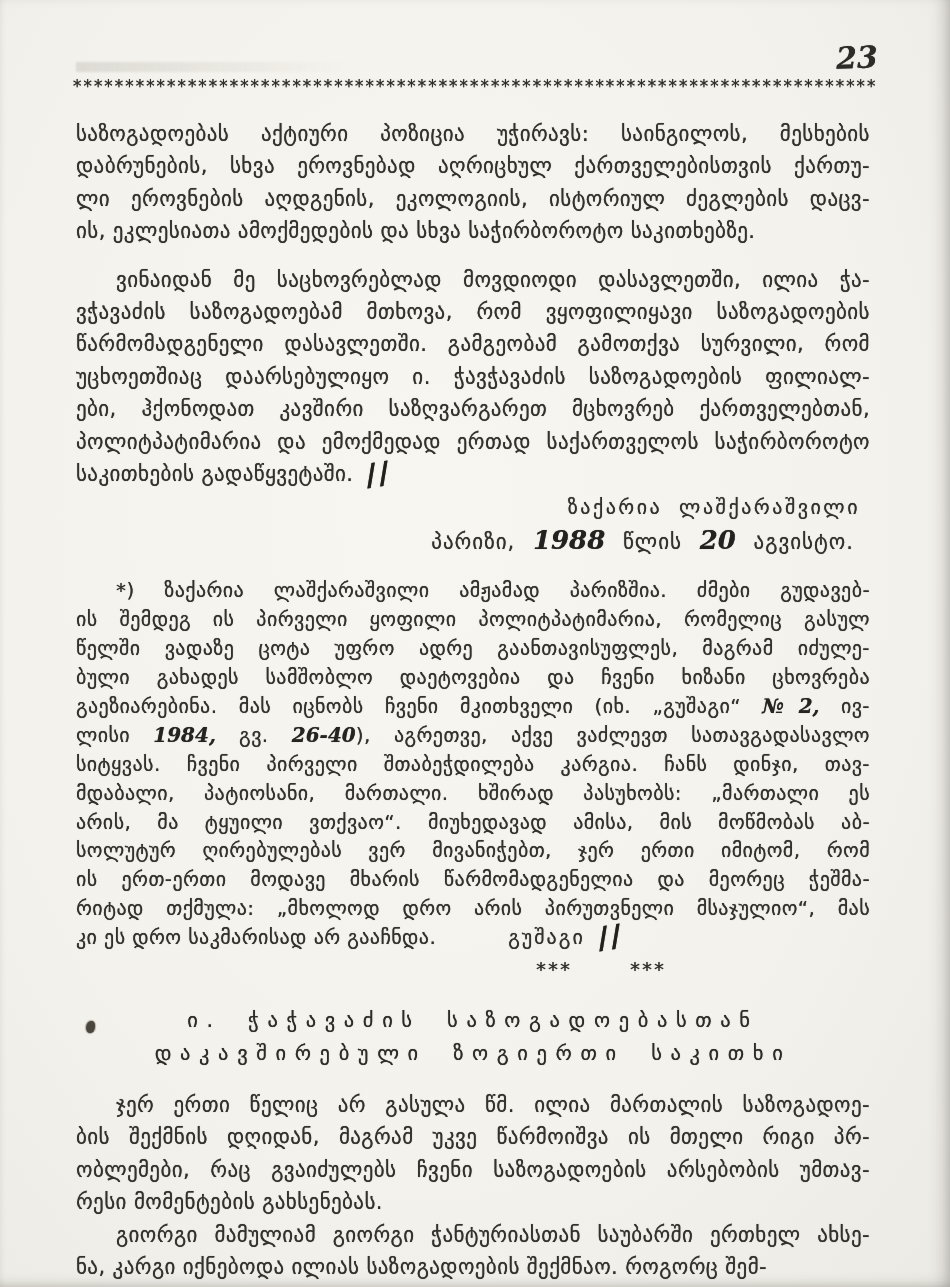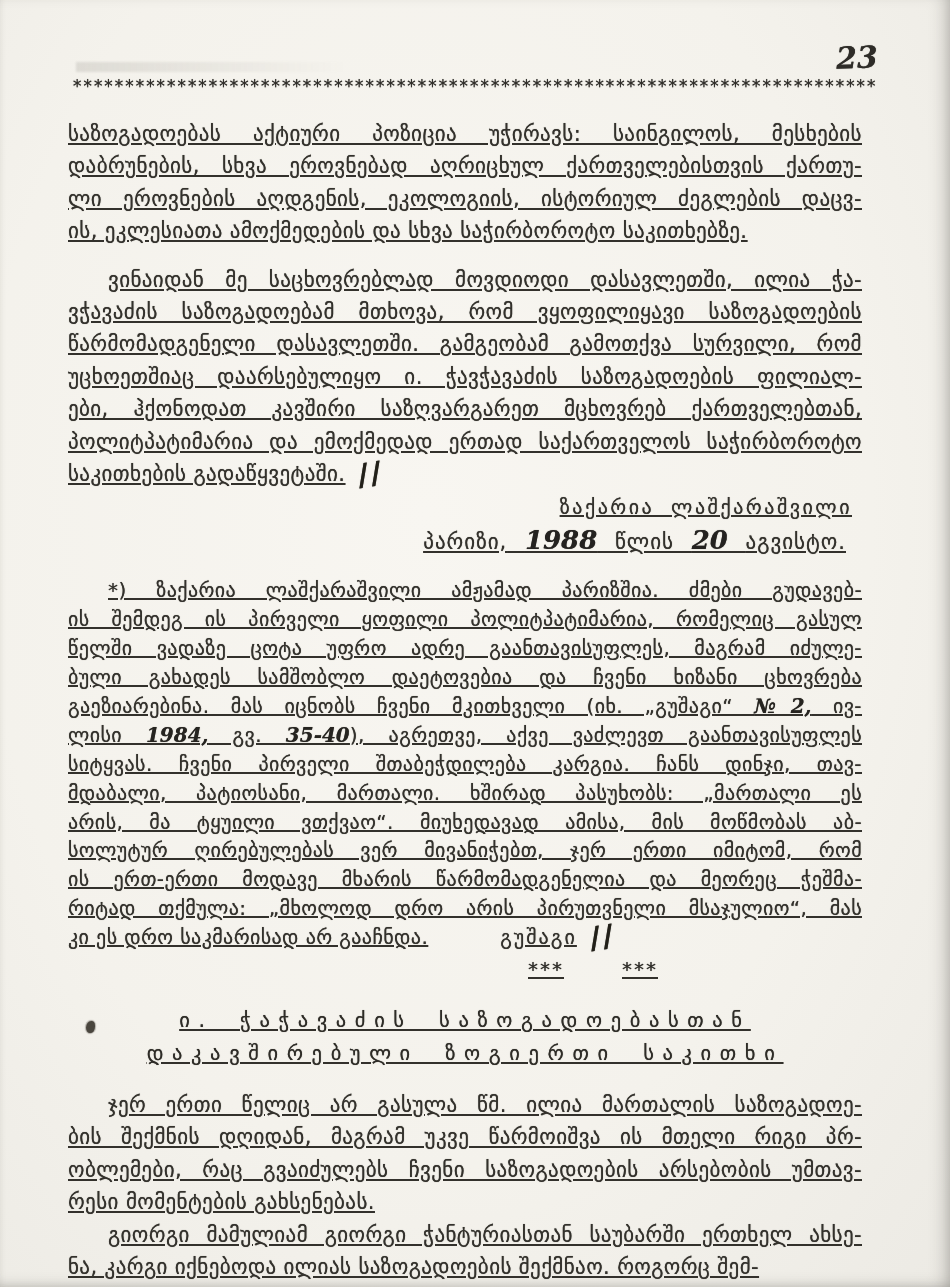--- a/index.html
+++ b/index.html
@@ -23,21 +23,21 @@
     transform:rotate(-2deg);
   }
   .rule{
     position:absolute; top:76px; left:72px; width:806px;
     font-family:"DejaVu Sans Mono",monospace;
     font-size:17.2px; letter-spacing:0.1px;
     white-space:nowrap; overflow:hidden;
     color:#2f2d29;
   }
   .body{
-    position:absolute; top:118px; left:68px; width:794px;text-decoration:underline;
+    position:absolute; top:118px; left:76px; width:794px;
   }
   .line{
     font-size:21px; line-height:32.4px; letter-spacing:0.4px;
     text-align:justify; text-align-last:justify;
     white-space:normal;
   }
   .para .line:last-child{ text-align-last:left; }
   .fn .line{ font-size:20px; line-height:28.9px; }
   .para{ margin:0; }
   .indent-first .line:first-child{ text-indent:40px; }
@@ -132,21 +132,21 @@
         <span>აგვისტო.</span>
       </div>
     </div>
 
     <div class="para fn indent-first">
         <div class="line">*) ზაქარია ლაშქარაშვილი ამჟამად პარიზშია. ძმები გუდავებ-</div>
         <div class="line">ის შემდეგ ის პირველი ყოფილი პოლიტპატიმარია, რომელიც გასულ</div>
         <div class="line">წელში ვადაზე ცოტა უფრო ადრე გაანთავისუფლეს, მაგრამ იძულე-</div>
         <div class="line">ბული გახადეს სამშობლო დაეტოვებია და ჩვენი ხიზანი ცხოვრება</div>
         <div class="line"><span>გაეზიარებინა. მას იცნობს ჩვენი მკითხველი (იხ. „გუშაგი“ </span><span class="b">№2,</span><span> ივ-</span></div>
-        <div class="line"><span>ლისი </span><span class="b">1984,</span><span> გვ. </span><span class="b">35-40</span><span>), აგრეთვე, აქვე ვაძლევთ გაანთავისუფლეს</span></div>
+        <div class="line"><span>ლისი </span><span class="b">1984,</span><span> გვ. </span><span class="b">26-40</span><span>), აგრეთვე, აქვე ვაძლევთ სათავგადასავლო</span></div>
         <div class="line">სიტყვას. ჩვენი პირველი შთაბეჭდილება კარგია. ჩანს დინჯი, თავ-</div>
         <div class="line">მდაბალი, პატიოსანი, მართალი. ხშირად პასუხობს: „მართალი ეს</div>
         <div class="line">არის, მა ტყუილი ვთქვაო“. მიუხედავად ამისა, მის მოწმობას აბ-</div>
         <div class="line">სოლუტურ ღირებულებას ვერ მივანიჭებთ, ჯერ ერთი იმიტომ, რომ</div>
         <div class="line">ის ერთ-ერთი მოდავე მხარის წარმომადგენელია და მეორეც ჭეშმა-</div>
         <div class="line">რიტად თქმულა: „მხოლოდ დრო არის პირუთვნელი მსაჯულიო“, მას</div>
         <div class="line"><span>კი ეს დრო საკმარისად არ გააჩნდა.</span><span class="gap">გუშაგი</span><span class="hand">//</span></div>
       </div>
 
     <div class="stars">

